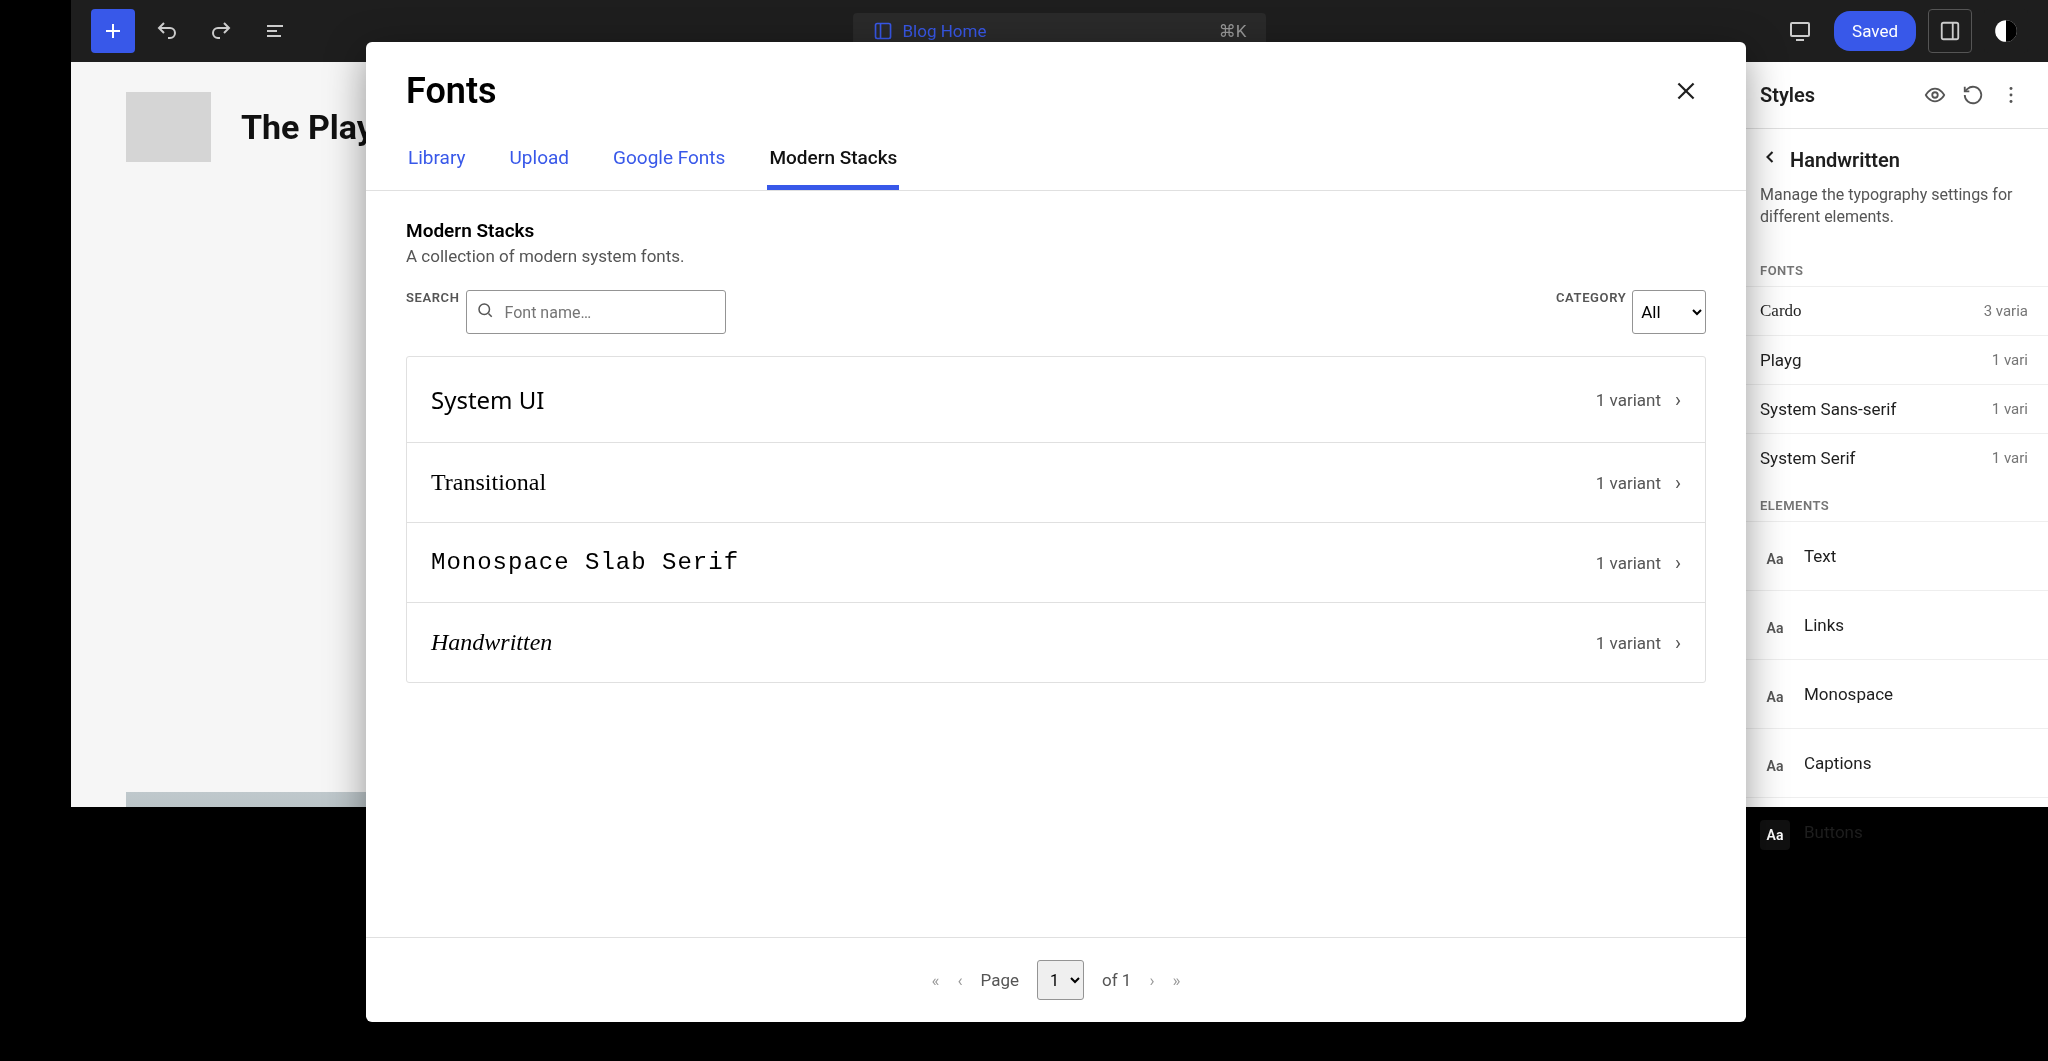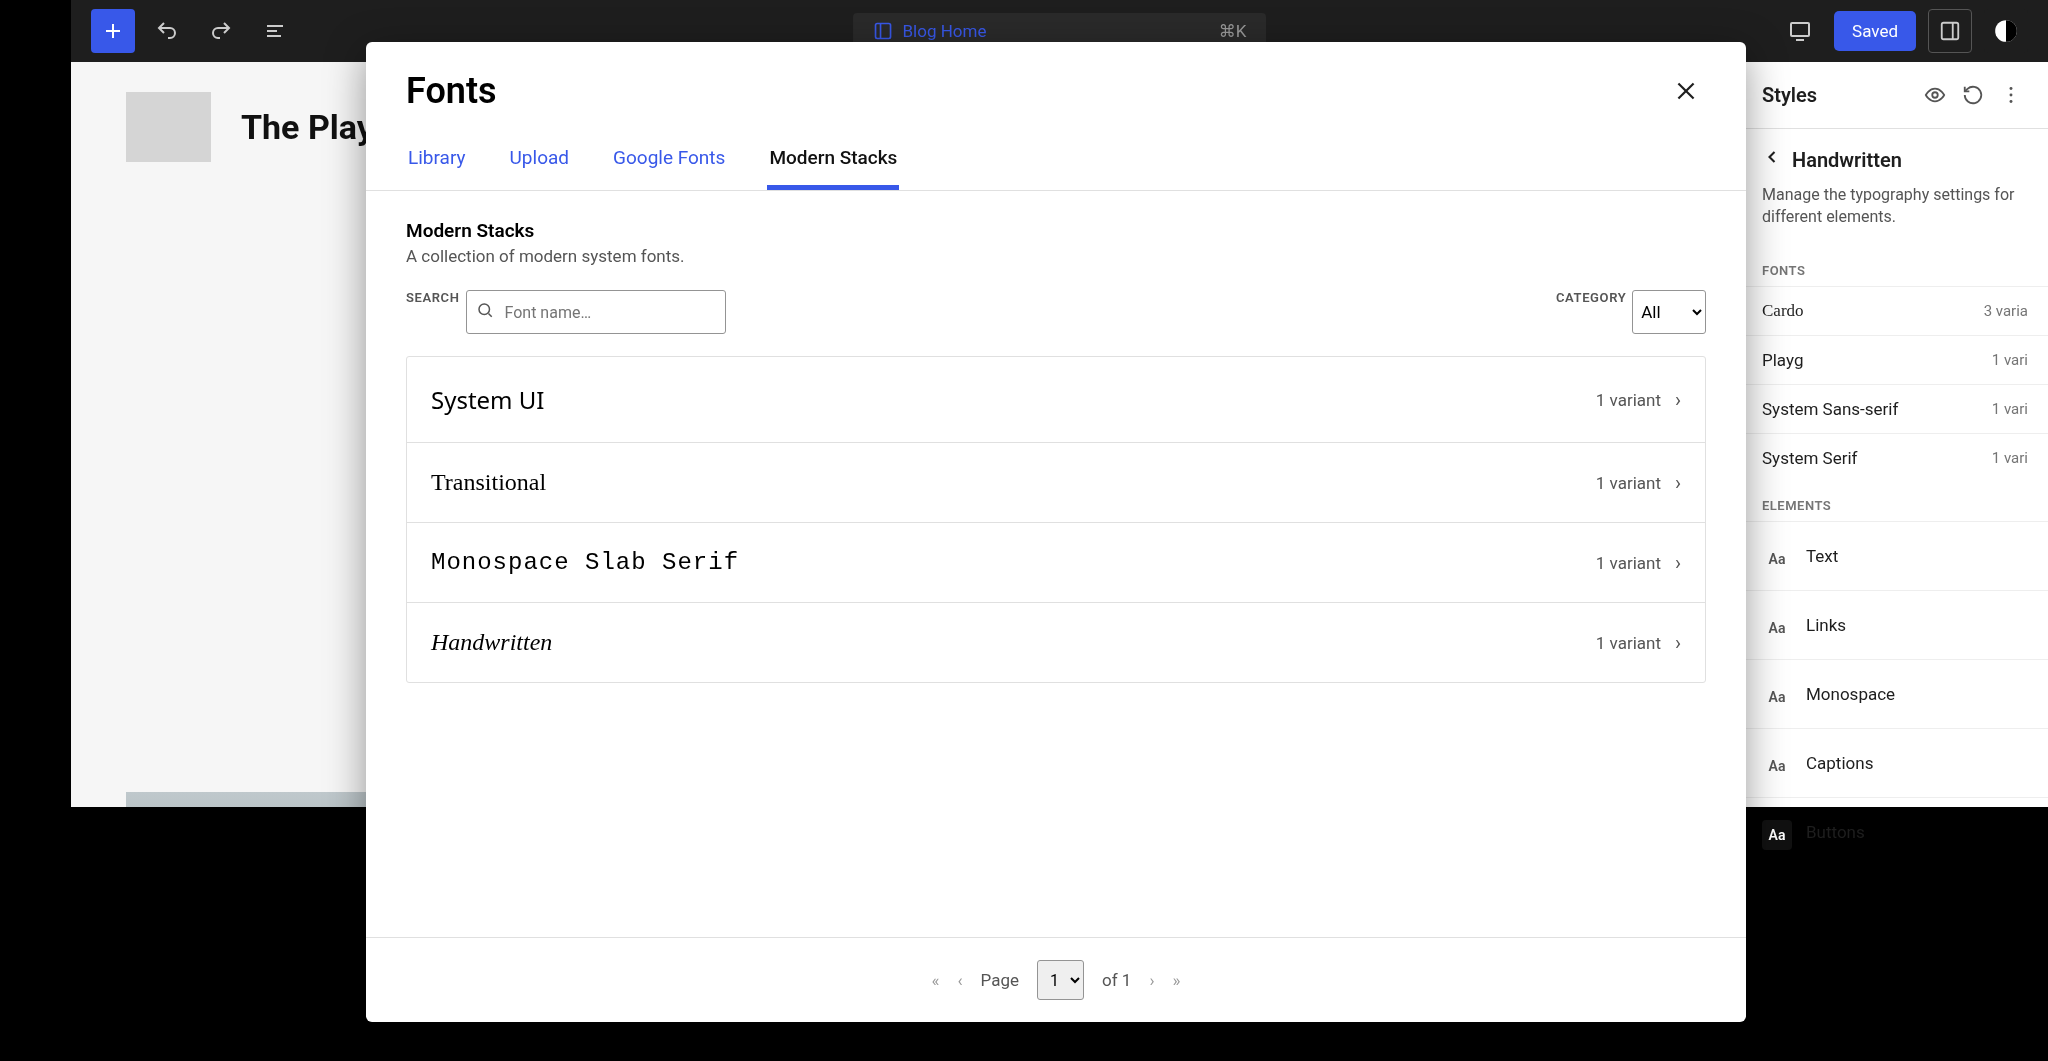--- a/index.html
+++ b/index.html
@@ -9,33 +9,33 @@
   .viewport { position: absolute; left: 71px; top: 0; width: 1977px; height: 807px; background: #a16207; }
 
   
   .topbar { position: absolute; left: 0; top: 0; width: 100%; height: 62px; background: #1e1e1e; display: flex; align-items: center; padding: 0 20px; gap: 10px; }
   .topbar .add-btn { width: 44px; height: 44px; background: #3858e9; border-radius: 4px; display:flex; align-items:center; justify-content:center; color:#fff; font-size:26px; }
   .topbar .ico { width:44px; height:44px; display:flex; align-items:center; justify-content:center; color:#ccc; font-size:22px; }
   .topbar .center { position:absolute; left:50%; transform:translateX(-50%); display:flex; align-items:center; gap:10px; color:#3858e9; font-size:17px; background:#2a2a2a; padding:8px 280px 8px 20px; border-radius:4px;}
   .topbar .center .kbd { position:absolute; right:20px; color:#999; }
   .topbar .right { margin-left:auto; display:flex; align-items:center; gap:12px; }
   .topbar .view-ico { width:44px; height:44px; display:flex; align-items:center; justify-content:center; color:#ccc; }
-  .topbar .saved { background:#3858e9; color:#fff; padding:10px 18px; border-radius:5px; font-size:17px; }
+  .topbar .saved { background:#3858e9; color:#fff; padding:10px 18px; border-radius:16px; font-size:17px; }
   .topbar .panel-ico { width:44px; height:44px; display:flex; align-items:center; justify-content:center; border:1px solid #555; border-radius:4px; color:#ccc; }
   .topbar .circle-ico { width:44px; height:44px; display:flex; align-items:center; justify-content:center; background:#1e1e1e; border-radius:4px; }
 
   
   .canvas { position:absolute; left:0; top:62px; right:310px; bottom:0; background:#f6f6f6; overflow:hidden;}
   .canvas .page-logo { position:absolute; left:55px; top:30px; width:85px; height:70px; background:#d5d5d5; }
   .canvas .page-title { position:absolute; left:170px; top:45px; font-size:34px; font-weight:700; color:#111; }
   .canvas .hero-img { position:absolute; left:55px; top:730px; width:820px; height:280px; background:linear-gradient(180deg,#bfc8cc,#95a09a 60%,#6b5c3e); overflow:hidden;}
   .canvas .hero-img::after{ content:""; position:absolute; left:0; bottom:0; right:40%; top:55%; background:repeating-linear-gradient(100deg,#3d3222 0 6px,#5a4c34 6px 12px);}
 
   
-  .sidebar { position:absolute; right:0; top:62px; width:310px; bottom:0; background:#fff; border-left:4px solid #8b5cf6; color:#1e1e1e; font-size:17px; }
+  .sidebar { position:absolute; right:0; top:62px; width:310px; bottom:0; background:#fff; border-left:2px solid #8b5cf6; color:#1e1e1e; font-size:17px; }
   .sidebar .hdr { display:flex; align-items:center; padding:16px 20px; border-bottom:1px solid #e0e0e0;}
   .sidebar .hdr .title { font-weight:600; font-size:20px; flex:1; }
   .sidebar .hdr .ic { width:34px; height:34px; display:flex; align-items:center; justify-content:center; color:#555; margin-left:4px;}
   .sidebar .crumb { display:flex; align-items:center; gap:10px; padding:18px 20px 8px; font-size:20px; font-weight:600;}
   .sidebar .crumb .back { font-size:22px; color:#1e1e1e; }
   .sidebar .desc { padding:4px 20px 18px; color:#555; font-size:16px; line-height:1.4;}
   .sidebar .section-label { padding:16px 20px 8px; font-size:13px; font-weight:600; letter-spacing:.5px; color:#757575; text-transform:uppercase;}
   .sidebar .font-row { display:flex; align-items:center; justify-content:space-between; padding:14px 20px; border-top:1px solid #eee; font-size:17px;}
   .sidebar .font-row:first-of-type { border-top:1px solid #eee;}
   .sidebar .font-row .fname { }

